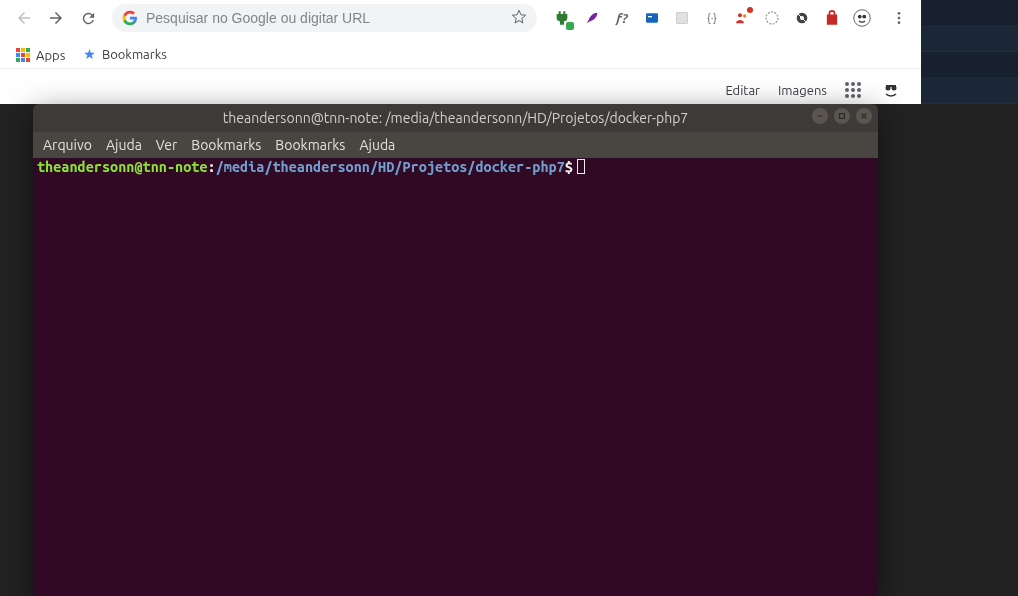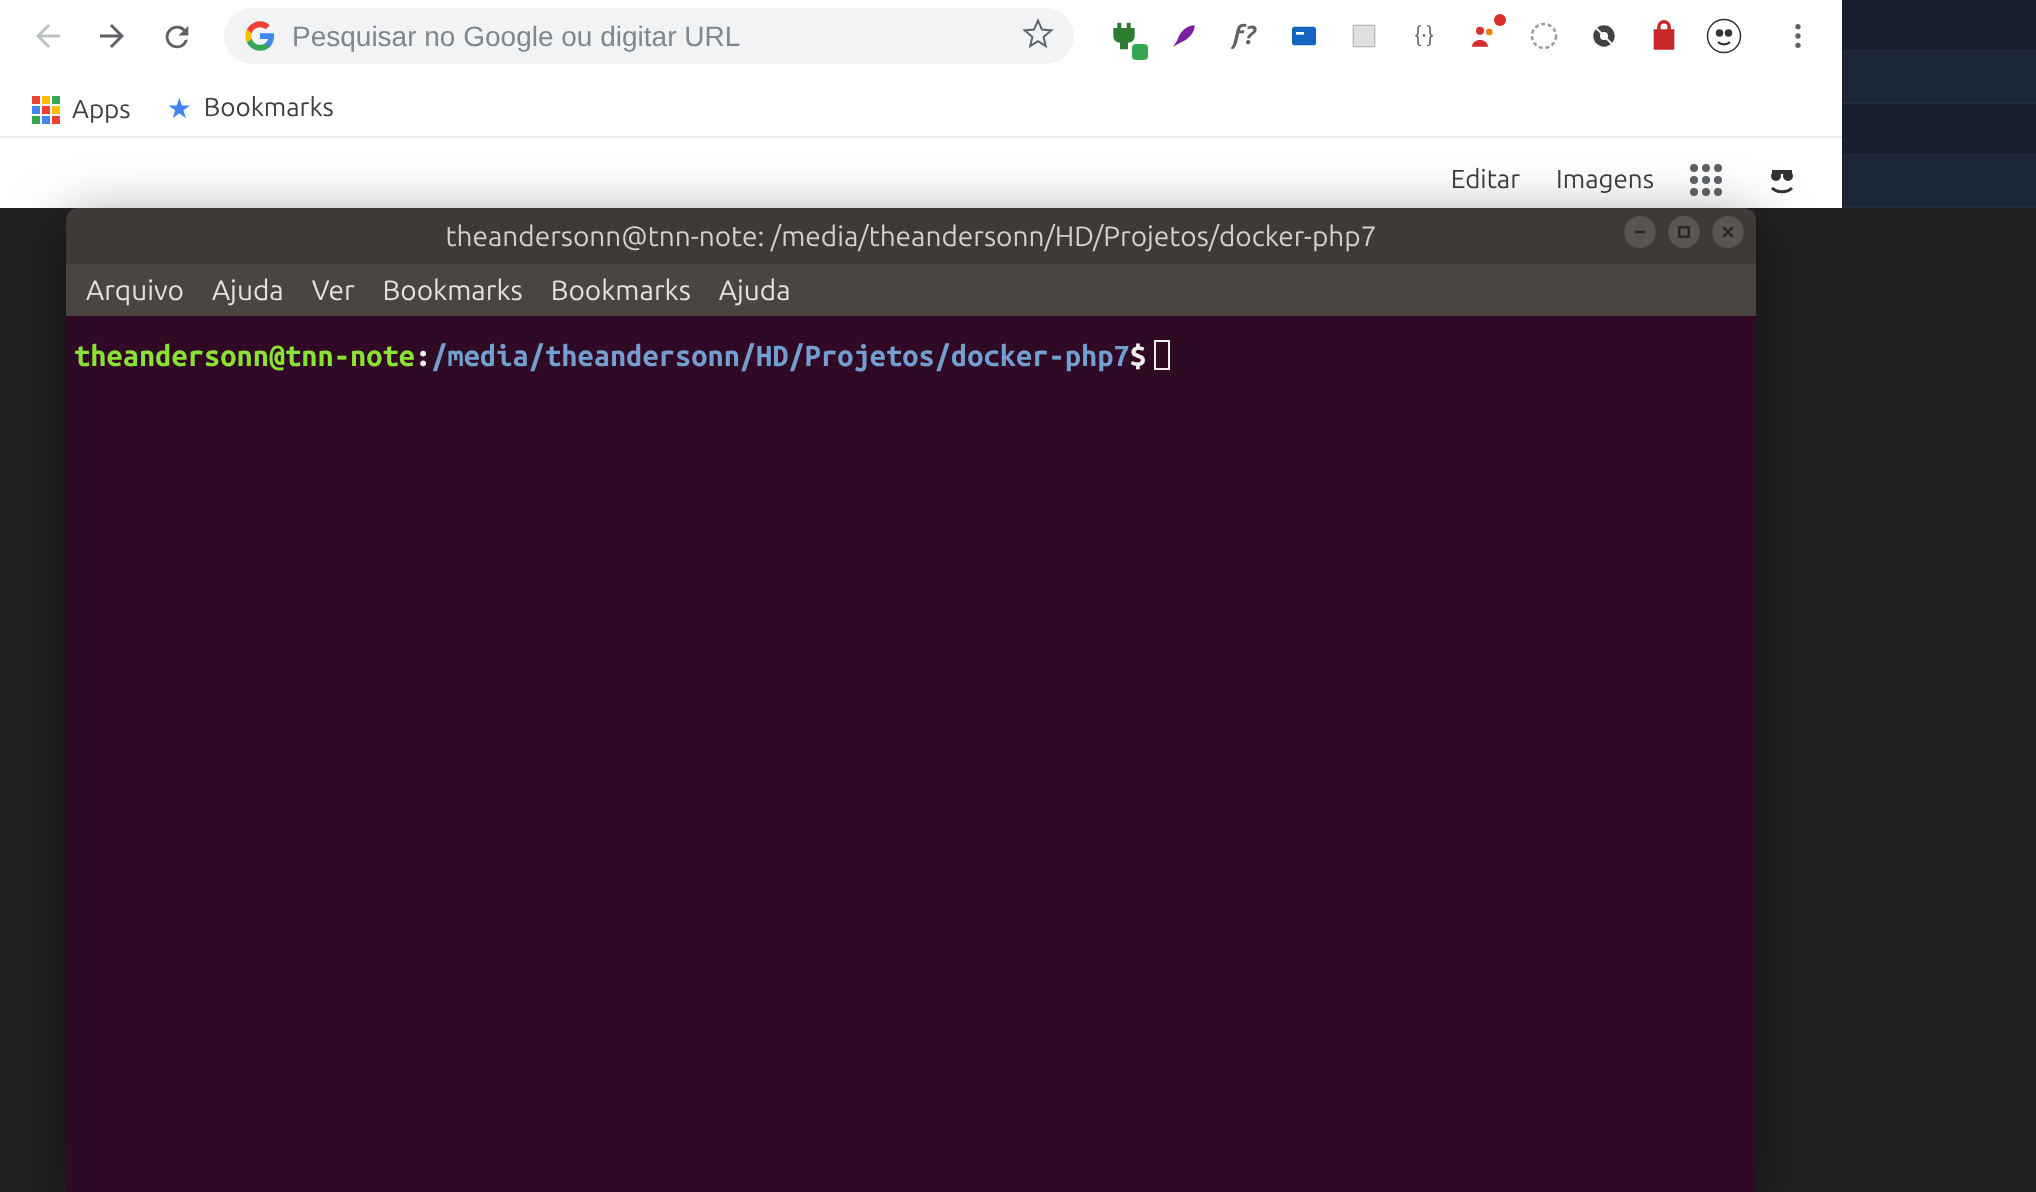--- a/index.html
+++ b/index.html
@@ -192,21 +192,21 @@
       display: flex;
       align-items: center;
       gap: 14px;
       padding: 0 10px;
       font-size: 14px;
       color: #e6e1da;
     }
     .term-menubar span { cursor: pointer; }
     .term-body {
       flex: 1;
-      padding: 11px 4px;
+      padding: 0 4px;
       font-family: "Ubuntu Mono", "DejaVu Sans Mono", Consolas, monospace;
       font-size: 14.5px;
       line-height: 18px;
       color: #eeeeec;
       font-weight: bold;
     }
     .prompt-user { color: #8ae234; }
     .prompt-path { color: #729fcf; }
     .prompt-symbol { color: #eeeeec; }
     .cursor {

